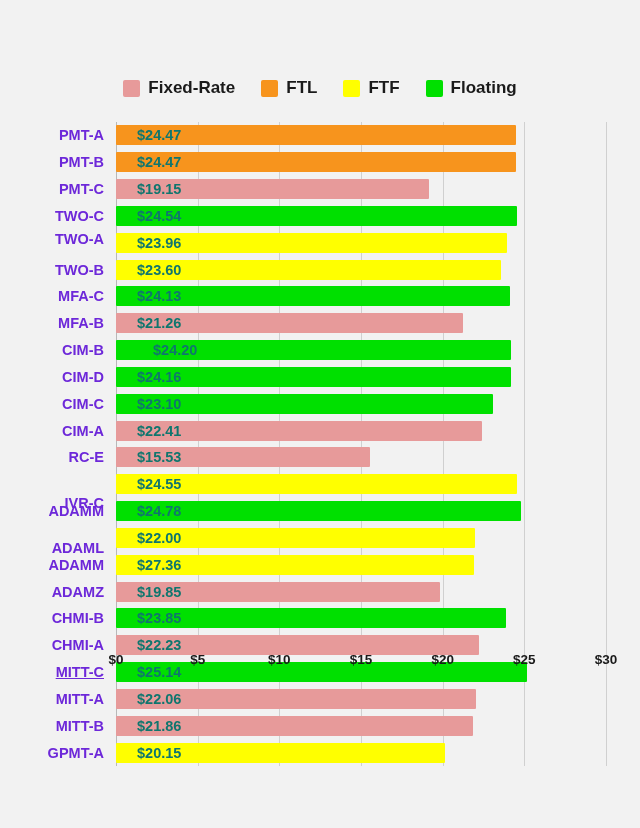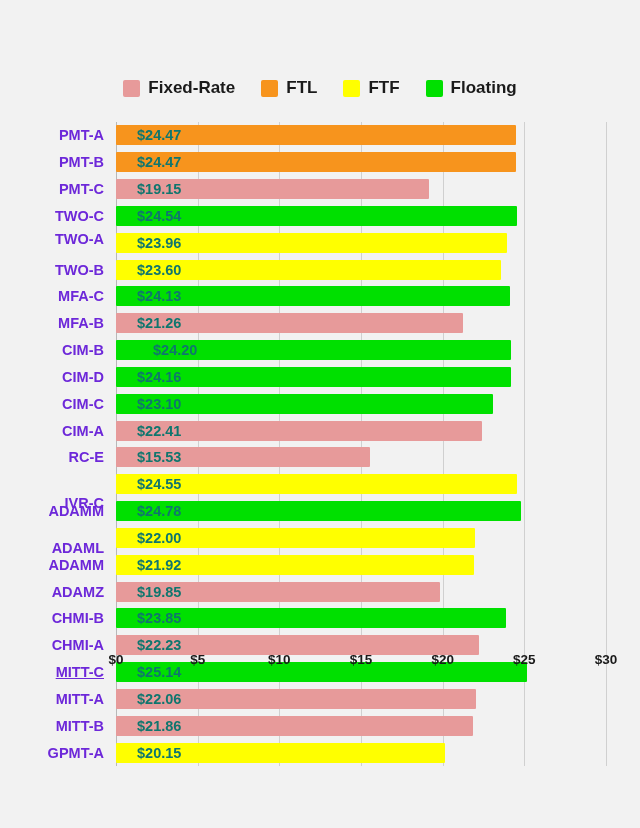--- a/index.html
+++ b/index.html
@@ -217,21 +217,21 @@
         <div class="bar-value" style="left: 0px; top: 298.583px;">$22.41</div>
         <div class="bar" style="left: 0px; top: 325.417px; width: 253.657px; background: rgb(231, 154, 154);"></div>
         <div class="bar-value" style="left: 0px; top: 325.417px;">$15.53</div>
         <div class="bar" style="left: 0px; top: 352.25px; width: 400.983px; background: rgb(255, 255, 0);"></div>
         <div class="bar-value" style="left: 0px; top: 352.25px;">$24.55</div>
         <div class="bar" style="left: 0px; top: 379.083px; width: 404.74px; background: rgb(0, 224, 0);"></div>
         <div class="bar-value" style="left: 0px; top: 379.083px;">$24.78</div>
         <div class="bar" style="left: 0px; top: 405.917px; width: 359.333px; background: rgb(255, 255, 0);"></div>
         <div class="bar-value" style="left: 0px; top: 405.917px;">$22.00</div>
         <div class="bar" style="left: 0px; top: 432.75px; width: 358.027px; background: rgb(255, 255, 0);"></div>
-        <div class="bar-value" style="left: 0px; top: 432.75px;">$21.92</div>
+        <div class="bar-value" style="left: 0px; top: 432.75px;">$27.36</div>
         <div class="bar" style="left: 0px; top: 459.583px; width: 324.217px; background: rgb(231, 154, 154);"></div>
         <div class="bar-value" style="left: 0px; top: 459.583px;">$19.85</div>
         <div class="bar" style="left: 0px; top: 486.417px; width: 389.55px; background: rgb(0, 224, 0);"></div>
         <div class="bar-value" style="left: 0px; top: 486.417px;">$23.85</div>
         <div class="bar" style="left: 0px; top: 513.25px; width: 363.09px; background: rgb(231, 154, 154);"></div>
         <div class="bar-value" style="left: 0px; top: 513.25px; text-align: center;">$22.23</div>
         <div class="bar" style="left: 0px; top: 540.083px; width: 410.62px; background: rgb(0, 224, 0);"></div>
         <div class="bar-value" style="left: 0px; top: 540.083px;">$25.14</div>
         <div class="bar" style="left: 0px; top: 566.917px; width: 360.313px; background: rgb(231, 154, 154);"></div>
         <div class="bar-value" style="left: 0px; top: 566.917px;">$22.06</div>

